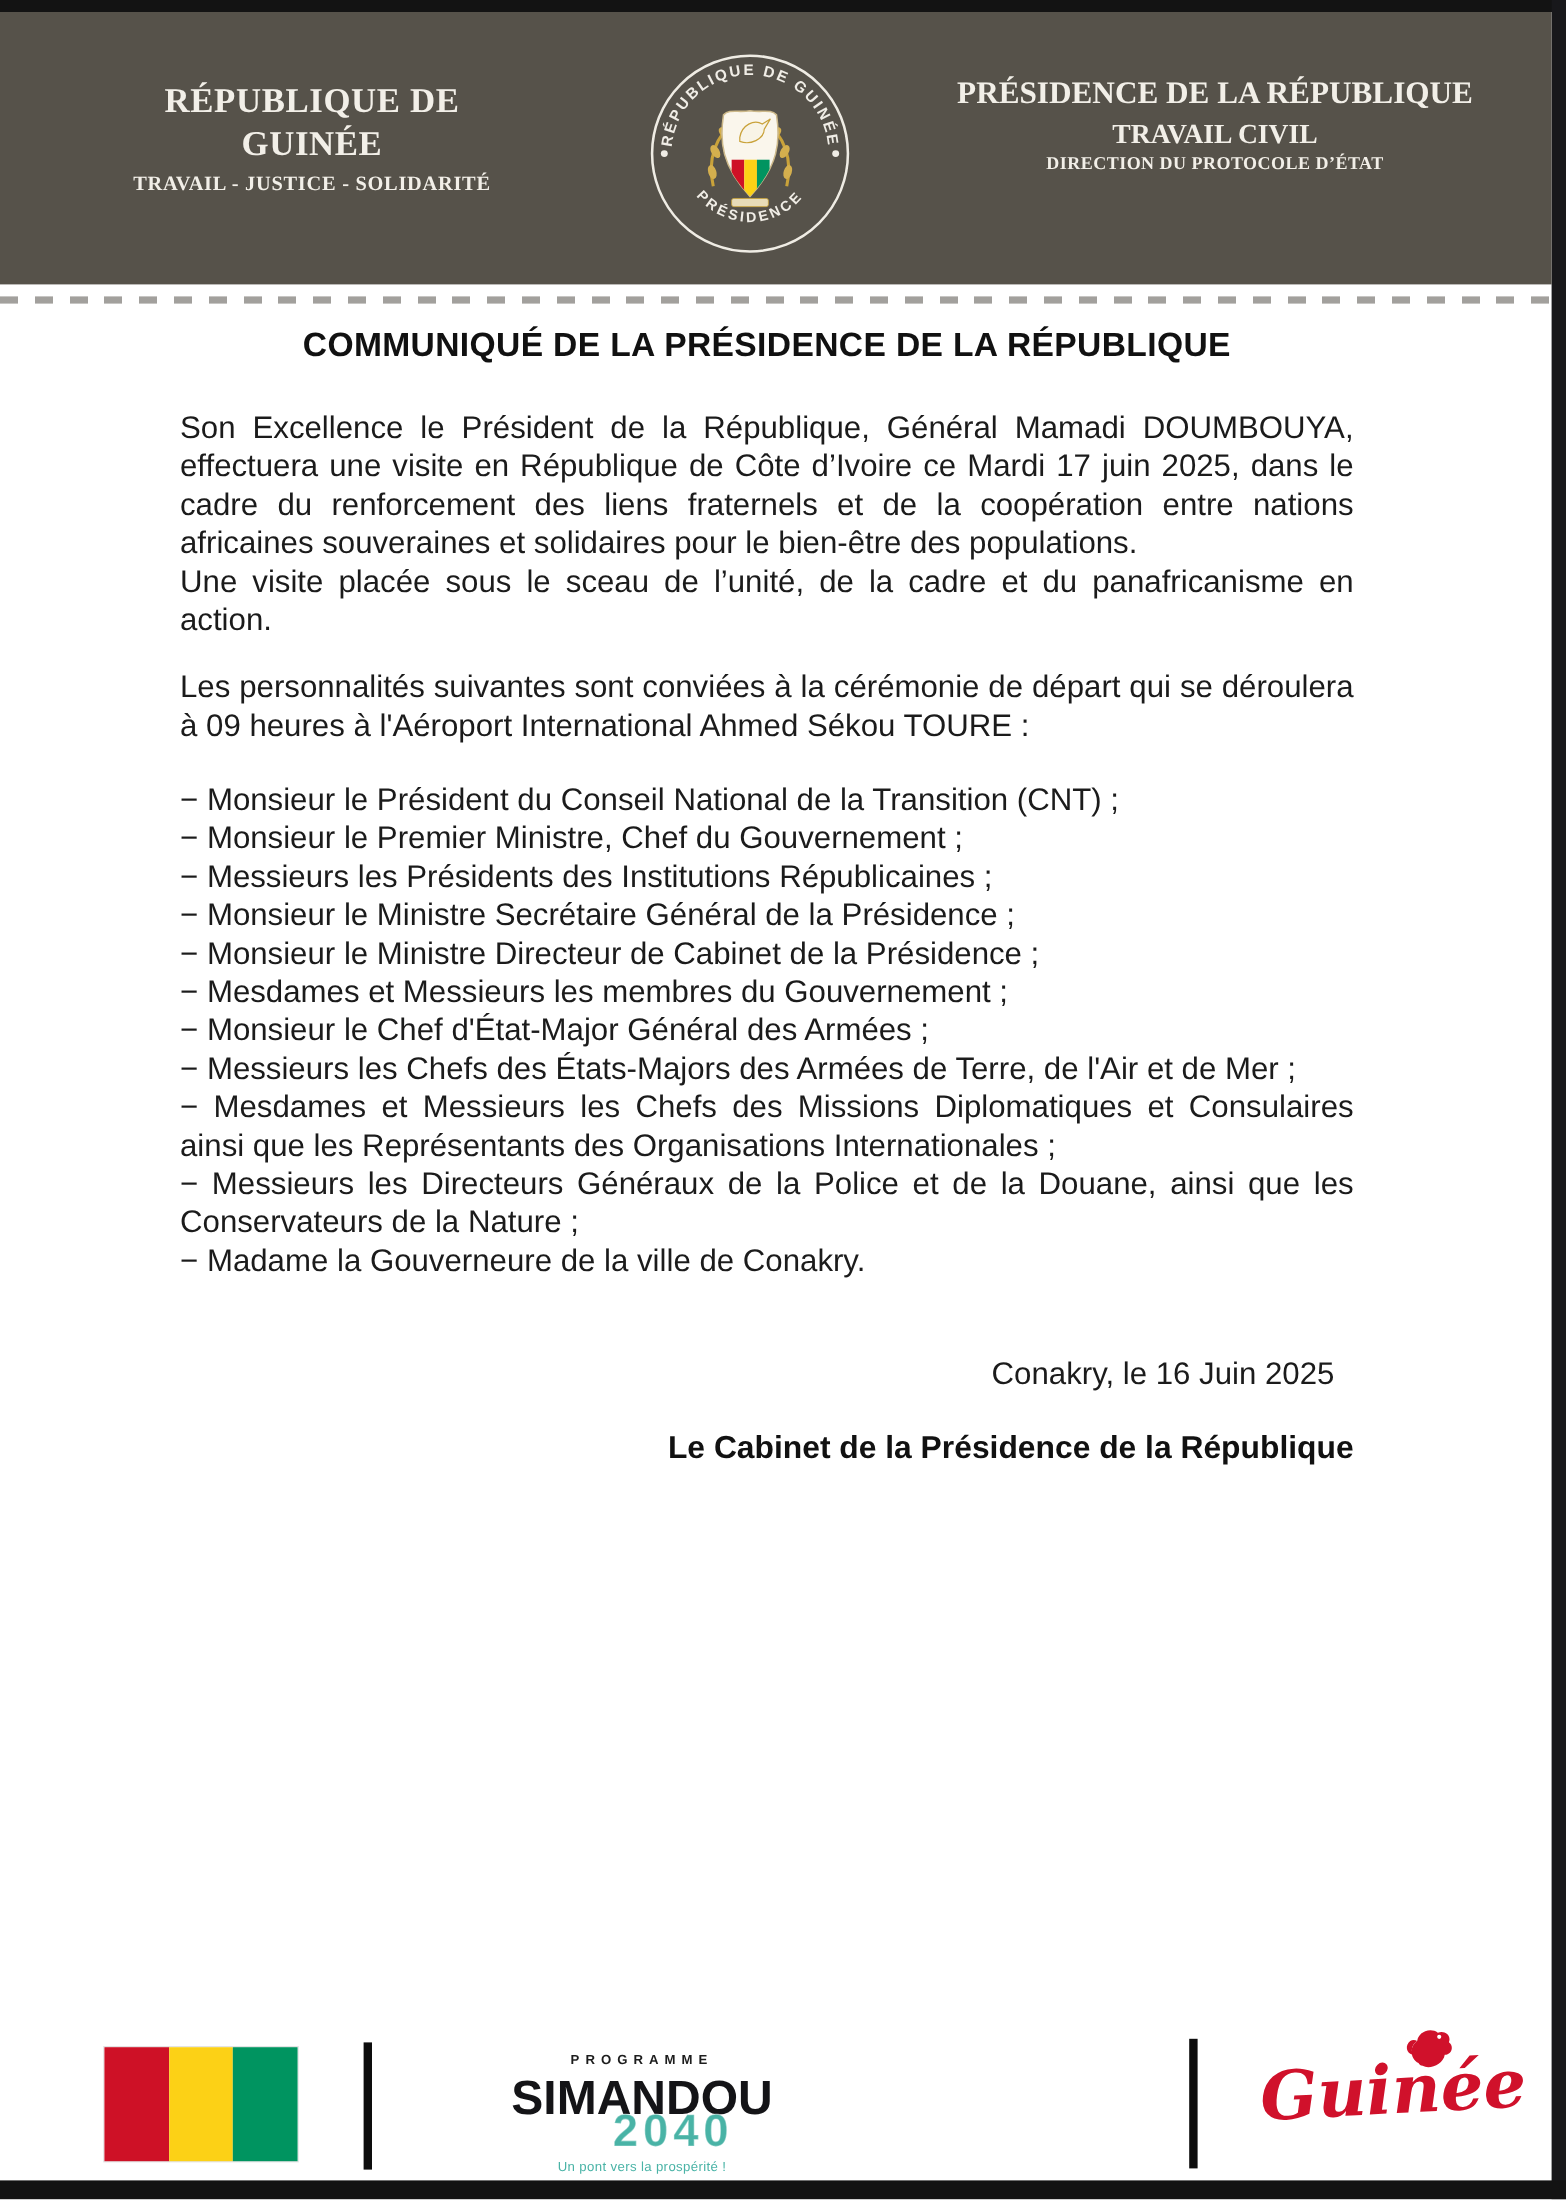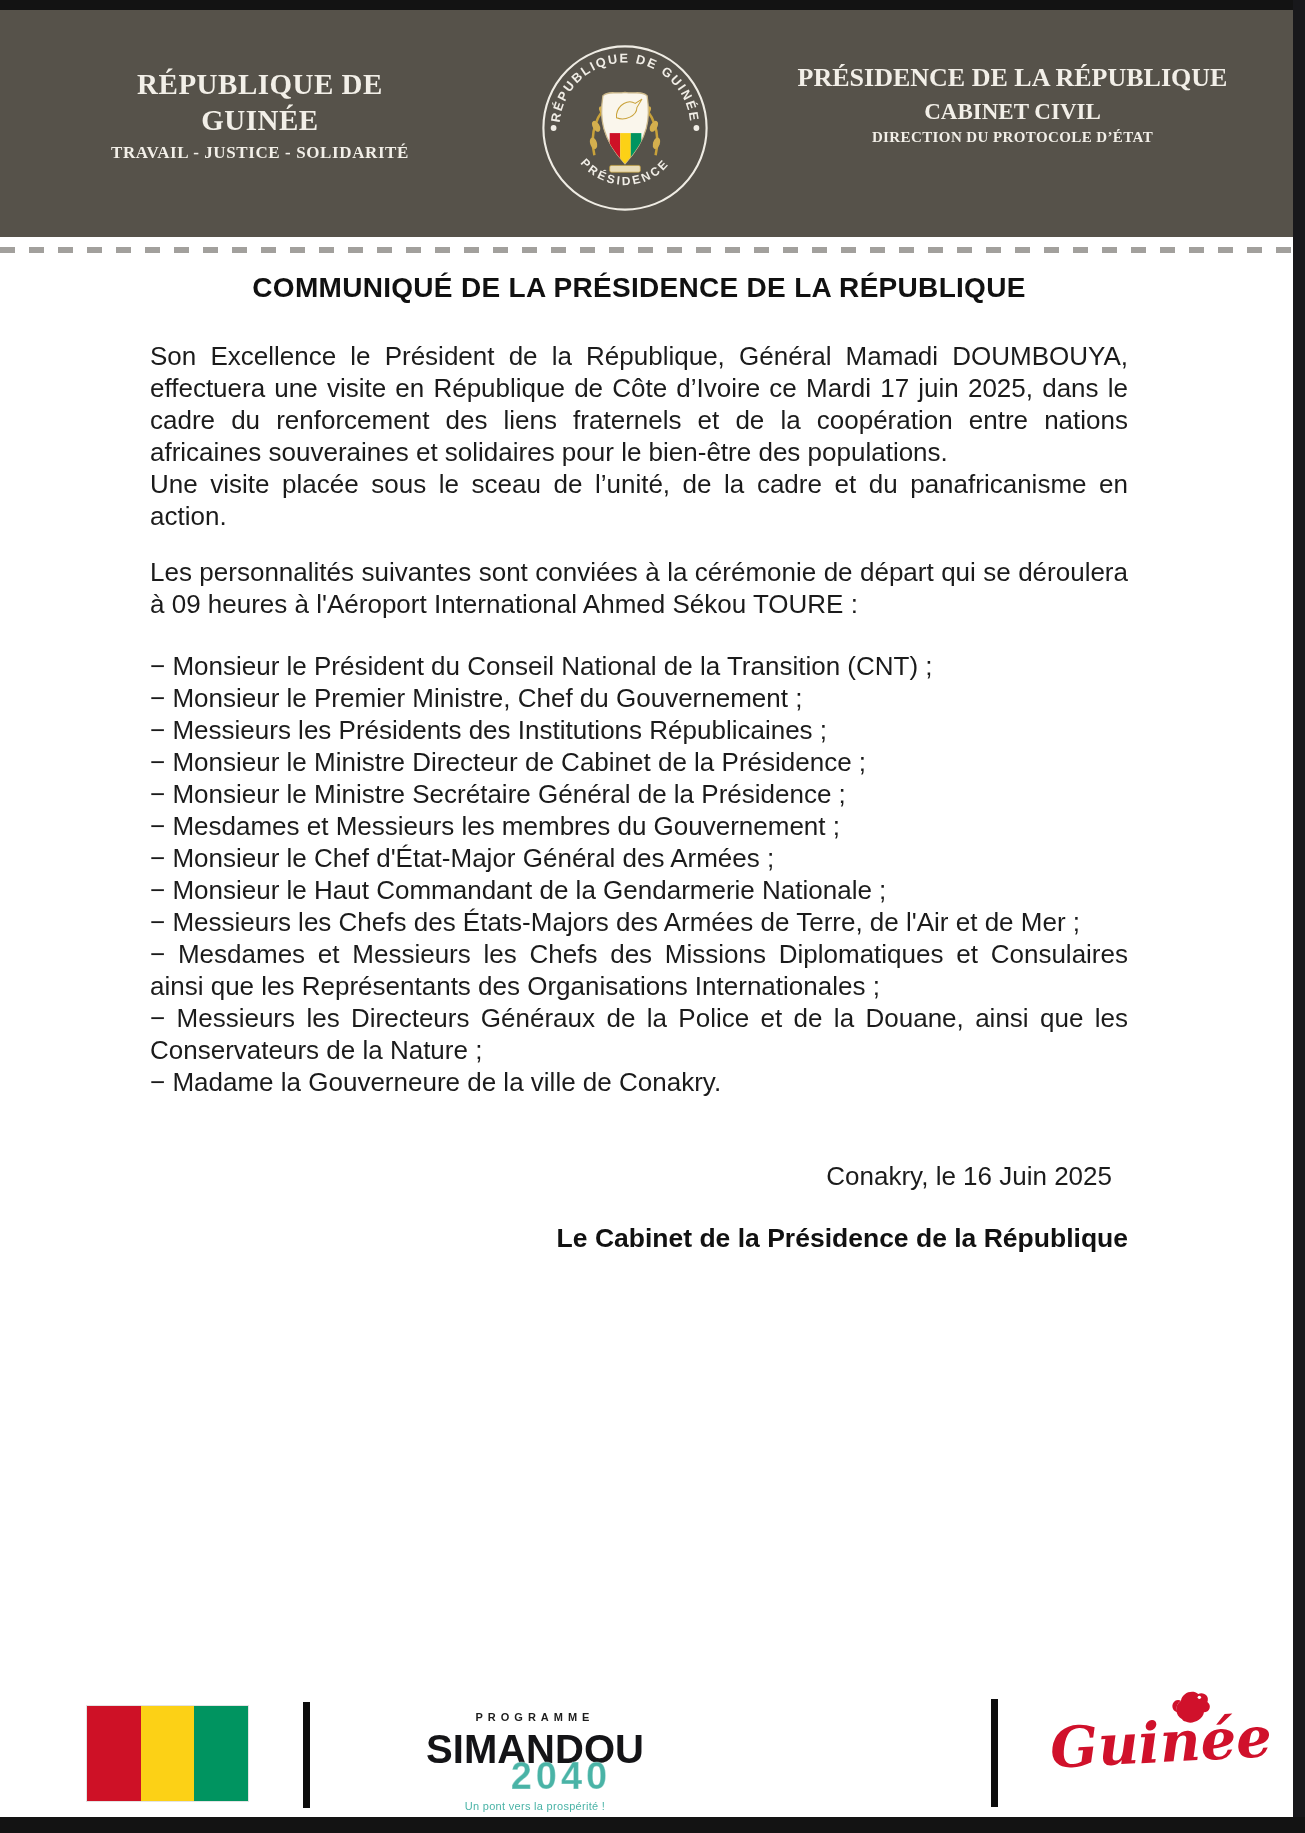--- a/index.html
+++ b/index.html
@@ -106,43 +106,42 @@
         <rect x="106.8" y="106" width="12.4" height="40" fill="#009460"></rect>
       </g>
 
       <path d="M90,84 C92,72 104,66 112,71 L120,66 L114,76 C114,86 100,92 90,88 Z" fill="#f8f4e6" stroke="#c9a23a" stroke-width="1.2"></path>
 
       <rect x="82" y="144" width="36" height="8" rx="2" fill="#e8dcb8" stroke="#c9a23a" stroke-width="0.8"></rect>
     </svg>
 
     <div class="hdr-right">
       <div class="l1">PRÉSIDENCE DE LA RÉPUBLIQUE</div>
-      <div class="l2">CABINET CIVIL</div>
+      <div class="l2">TRAVAIL CIVIL</div>
       <div class="l3">DIRECTION DU PROTOCOLE D’ÉTAT</div>
     </div>
   </div>
   <div class="band-speckle"></div>
 
   <div class="doc">
     <h1 class="doc-title">COMMUNIQUÉ DE LA PRÉSIDENCE DE LA RÉPUBLIQUE</h1>
 
     <p class="para"><span class="b">Son Excellence le Président de la République, Général Mamadi DOUMBOUYA</span><span>, effectuera une visite en </span><span class="b">République de Côte d’Ivoire</span><span> ce </span><span class="b">Mardi 17 juin 2025</span><span>, dans le cadre du renforcement des liens fraternels et de la coopération entre nations africaines souveraines et solidaires pour le bien-être des populations.</span></p>
     <p class="para">Une visite placée sous le sceau de l’unité, de la cadre et du panafricanisme en action.</p>
 
     <p class="para gap-lg"><span>Les personnalités suivantes sont conviées à la cérémonie de départ qui se déroulera à </span><span class="b">09 heures</span><span> à l'Aéroport International Ahmed Sékou TOURE :</span></p>
 
     <div class="gap-md">
         <p class="guest">− Monsieur le Président du Conseil National de la Transition (CNT) ;</p>
         <p class="guest">− Monsieur le Premier Ministre, Chef du Gouvernement ;</p>
         <p class="guest">− Messieurs les Présidents des Institutions Républicaines ;</p>
+        <p class="guest">− Monsieur le Ministre Secrétaire Général de la Présidence ;</p>
         <p class="guest">− Monsieur le Ministre Directeur de Cabinet de la Présidence ;</p>
-        <p class="guest">− Monsieur le Ministre Secrétaire Général de la Présidence ;</p>
         <p class="guest">− Mesdames et Messieurs les membres du Gouvernement ;</p>
         <p class="guest">− Monsieur le Chef d'État-Major Général des Armées ;</p>
-        <p class="guest">− Monsieur le Haut Commandant de la Gendarmerie Nationale ;</p>
         <p class="guest">− Messieurs les Chefs des États-Majors des Armées de Terre, de l'Air et de Mer ;</p>
         <p class="guest">− Mesdames et Messieurs les Chefs des Missions Diplomatiques et Consulaires ainsi que les Représentants des Organisations Internationales ;</p>
         <p class="guest">− Messieurs les Directeurs Généraux de la Police et de la Douane, ainsi que les Conservateurs de la Nature ;</p>
         <p class="guest">− Madame la Gouverneure de la ville de Conakry.</p>
       </div>
 
     <p class="date-line">Conakry, le 16 Juin 2025</p>
     <p class="signature">Le Cabinet de la Présidence de la République</p>
   </div>
 

